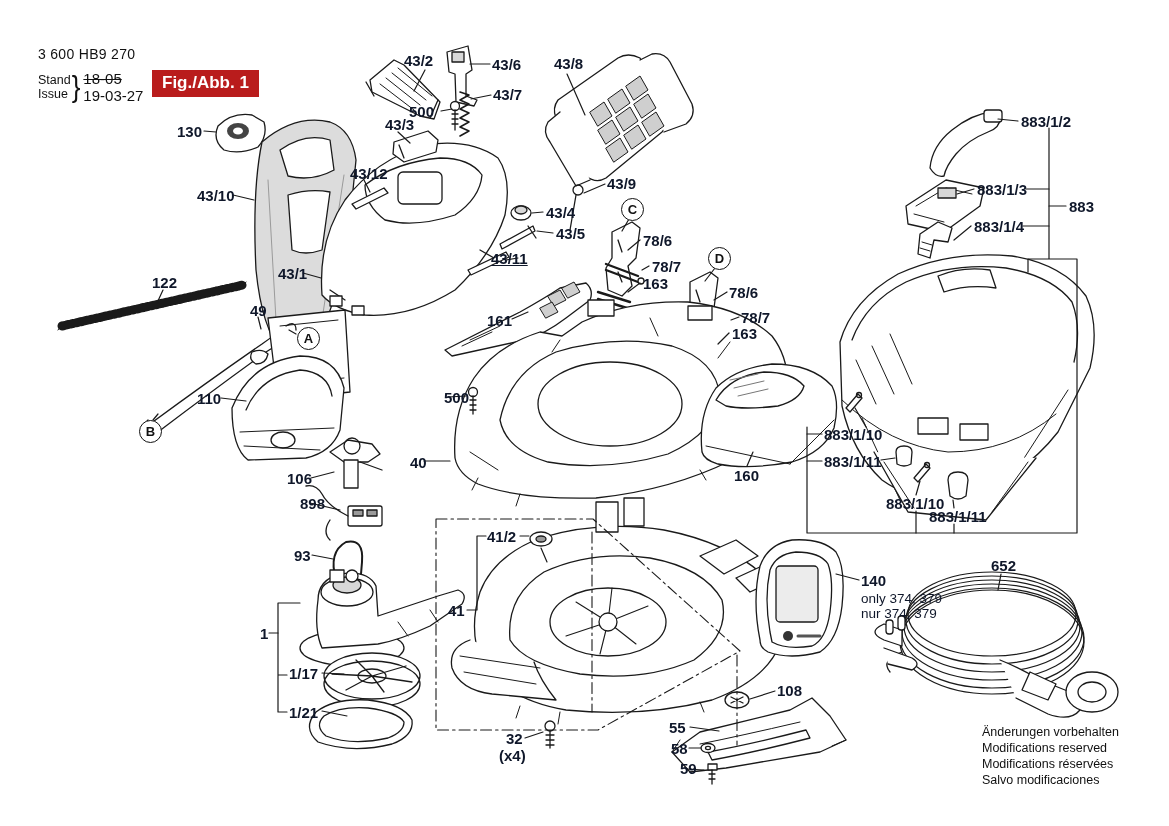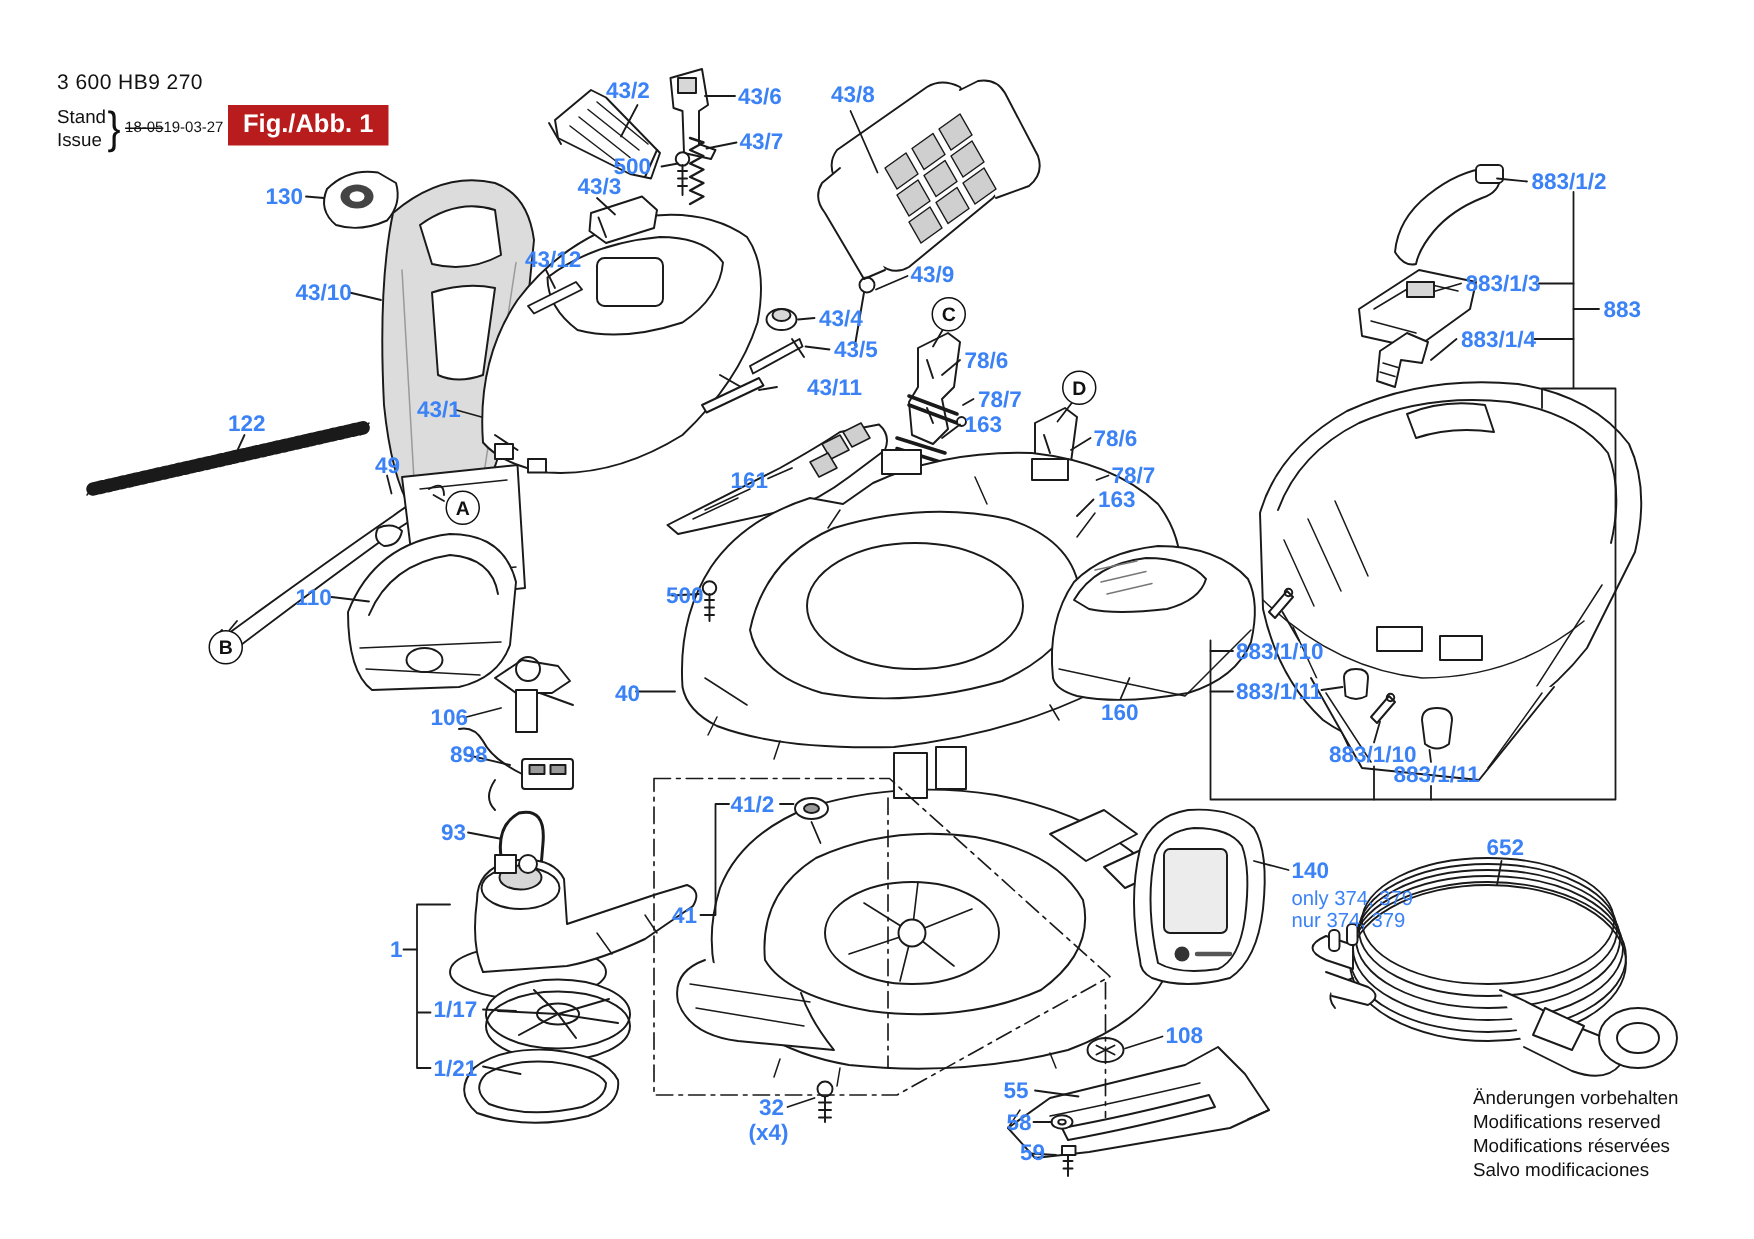--- a/index.html
+++ b/index.html
@@ -1,29 +1,29 @@
 <!DOCTYPE html>
 <html><head>
 <meta charset="utf-8">
 <style>
   html,body{margin:0;padding:0;background:#ffffff;}
   #stage{position:relative;width:1169px;height:826px;background:#ffffff;overflow:hidden;
          font-family:"Liberation Sans","DejaVu Sans",sans-serif;color:#111;}
   #artwork{position:absolute;left:0;top:0;}
-  .callout{position:absolute;font-weight:bold;font-size:15px;line-height:1;white-space:nowrap;color:#3b82f6;}
+  .callout{position:absolute;font-weight:bold;font-size:15px;line-height:1;white-space:nowrap;color:#0f172a;}
   .callout.small{font-weight:normal;font-size:13.5px;}
   .marker{position:absolute;width:21px;height:21px;border:1.6px solid #111;border-radius:50%;
           display:flex;align-items:center;justify-content:center;
           font-weight:bold;font-size:13px;background:#fff;}
   .title-block{position:absolute;left:38px;top:46px;}
   .pn{font-size:14px;letter-spacing:.3px;}
   .issue-row{display:flex;align-items:center;margin-top:8px;}
   .issue-col{display:flex;flex-direction:column;font-size:12.5px;line-height:1.15;}
   .brace{font-size:26px;font-weight:normal;margin:0 3px 0 1px;transform:scaleY(1.15);}
-  .date-col{display:flex;flex-direction:row;font-size:10px;line-height:1.15;}
+  .date-col{display:flex;flex-direction:column;font-size:15px;line-height:1.15;}
   .strike{text-decoration:line-through;}
   .figbox{position:absolute;left:152px;top:70px;background:#b91c1c;color:#fff;
           font-weight:bold;font-size:17px;padding:3px 10px 4px 10px;}
   .note-block{position:absolute;font-size:12.5px;line-height:1.28;}
   .note-block div{white-space:nowrap;}
 </style>
 </head>
 <body>
 
 <div id="stage">
@@ -427,21 +427,21 @@
   <div class="callout" style="left:404px;top:53px;">43/2</div>
   <div class="callout" style="left:492px;top:57px;">43/6</div>
   <div class="callout" style="left:554px;top:56px;">43/8</div>
   <div class="callout" style="left:409px;top:104px;">500</div>
   <div class="callout" style="left:493px;top:87px;">43/7</div>
   <div class="callout" style="left:385px;top:117px;">43/3</div>
   <div class="callout" style="left:350px;top:166px;">43/12</div>
   <div class="callout" style="left:607px;top:176px;">43/9</div>
   <div class="callout" style="left:546px;top:205px;">43/4</div>
   <div class="callout" style="left:556px;top:226px;">43/5</div>
-  <div class="callout" style="left:538px;top:251px;">43/11</div>
+  <div class="callout" style="left:491px;top:251px;text-decoration:underline;">43/11</div>
   <div class="callout" style="left:643px;top:233px;">78/6</div>
   <div class="callout" style="left:652px;top:259px;">78/7</div>
   <div class="callout" style="left:643px;top:276px;">163</div>
   <div class="callout" style="left:729px;top:285px;">78/6</div>
   <div class="callout" style="left:741px;top:310px;">78/7</div>
   <div class="callout" style="left:732px;top:326px;">163</div>
   <div class="callout" style="left:177px;top:124px;">130</div>
   <div class="callout" style="left:197px;top:188px;">43/10</div>
   <div class="callout" style="left:278px;top:266px;">43/1</div>
   <div class="callout" style="left:152px;top:275px;">122</div>

